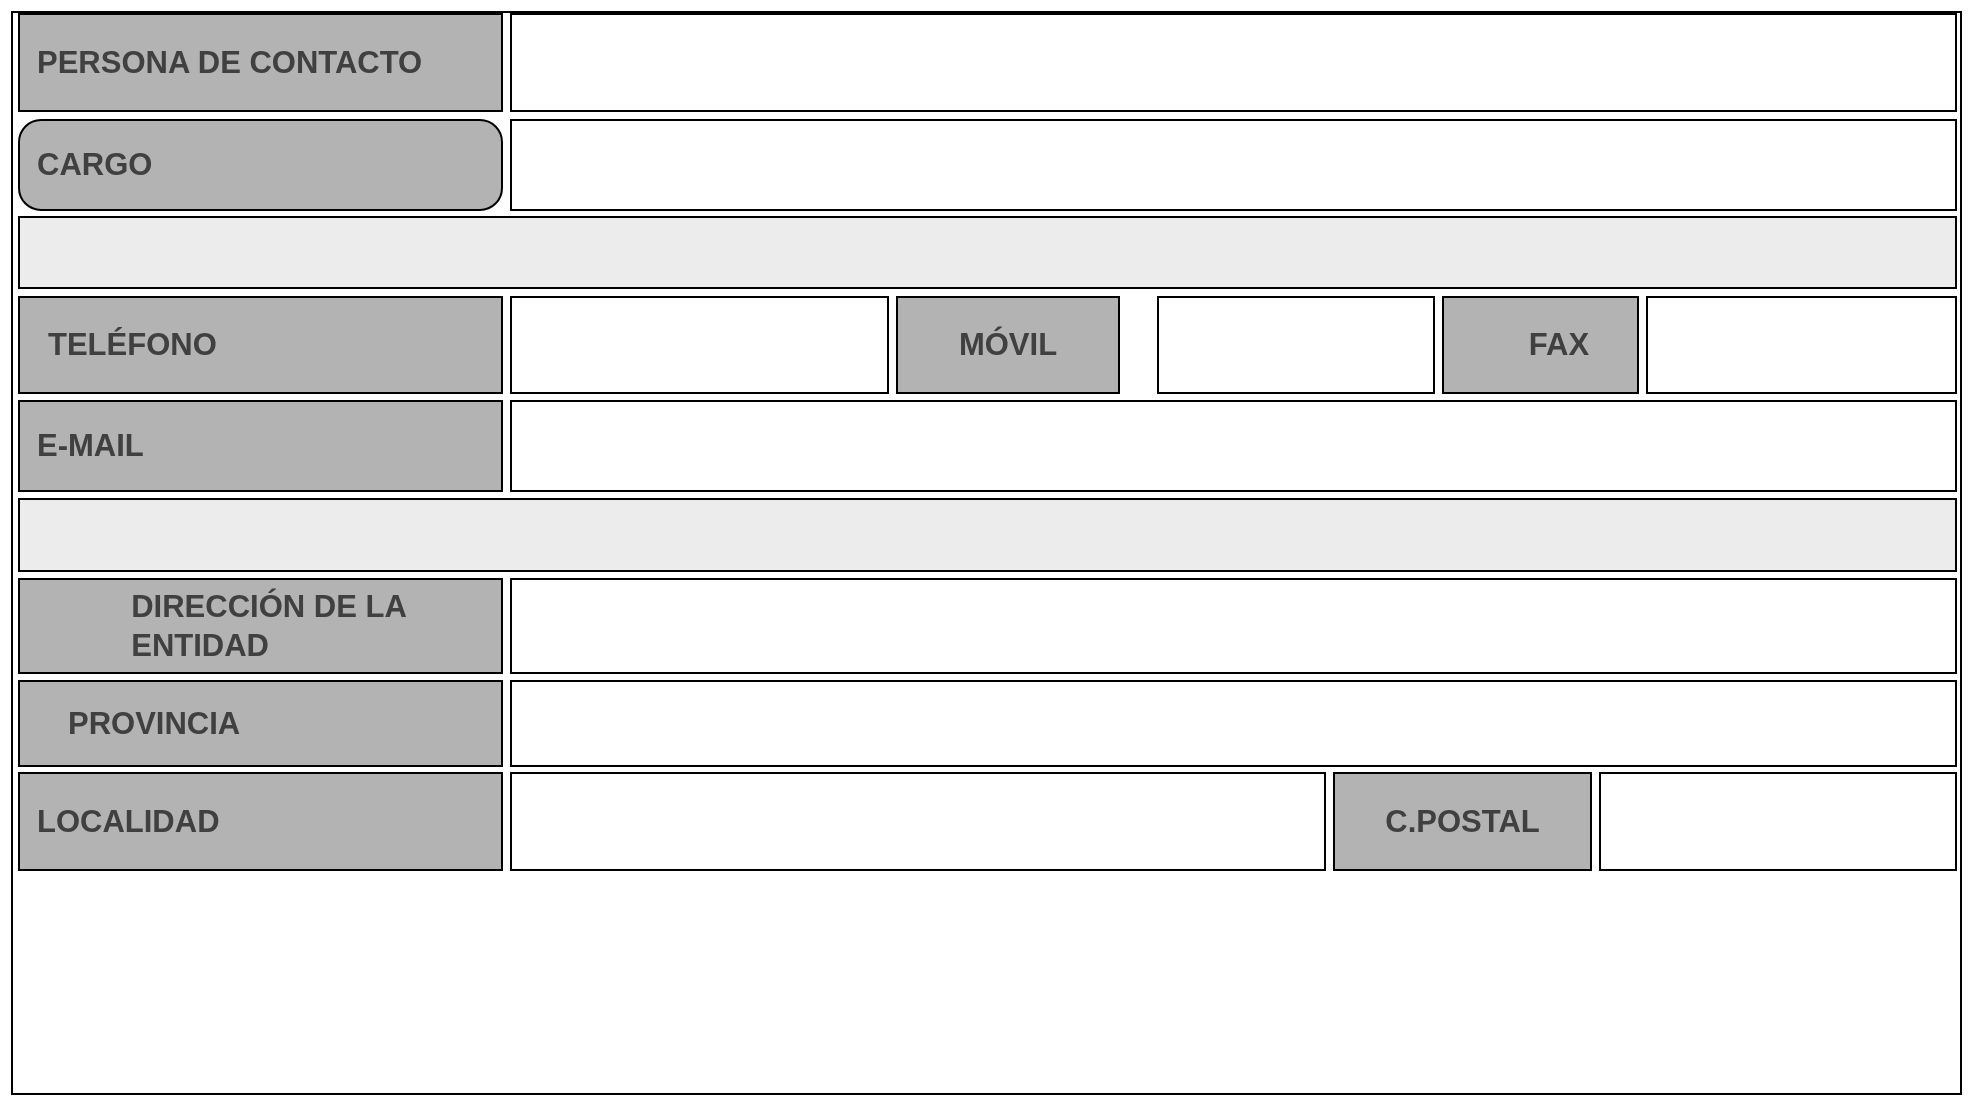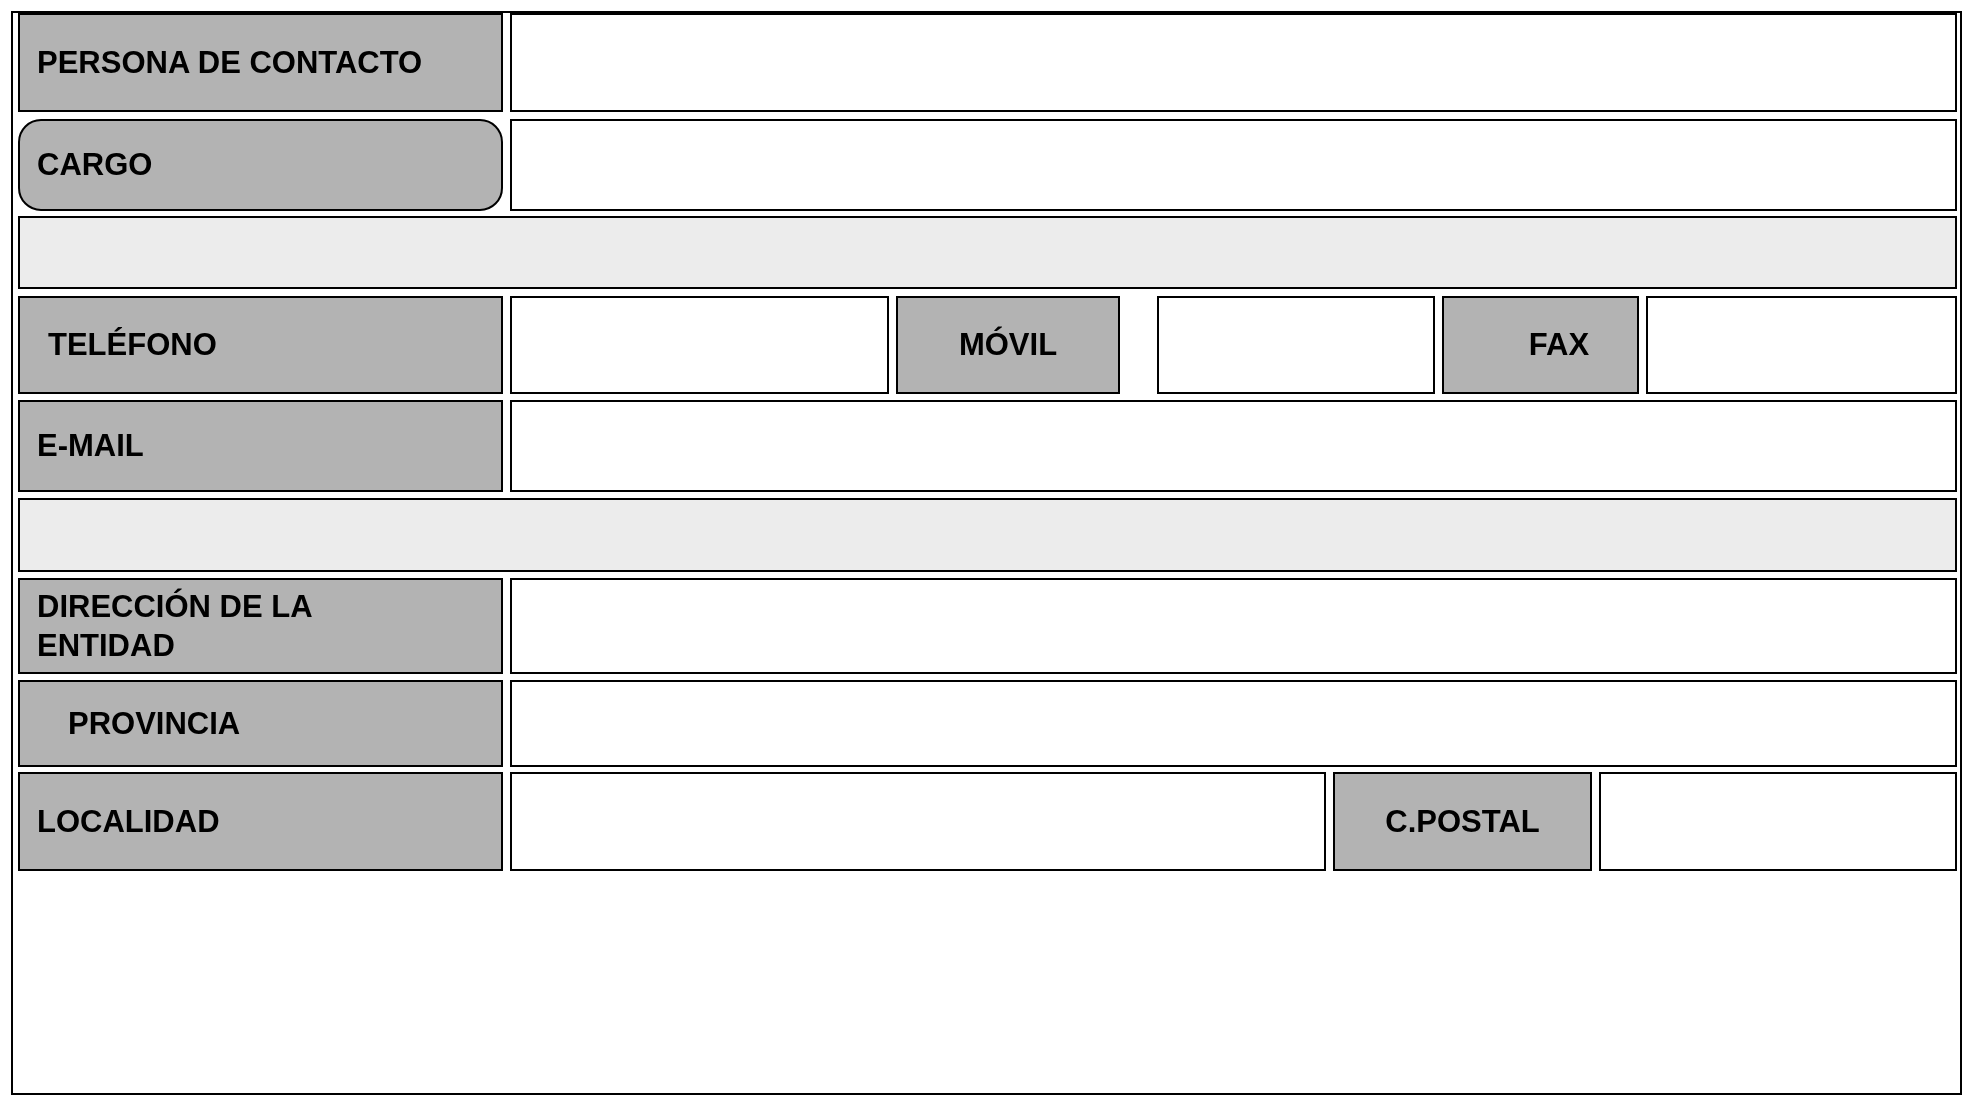--- a/index.html
+++ b/index.html
@@ -70,21 +70,21 @@
 
   .cell.spacer {
     background: #ECECEC;
   }
 
   .label-text {
     font-family: "Liberation Sans", sans-serif;
     font-weight: bold;
     font-size: 31px;
     line-height: 1.26;
-    color: #000000;
+    color: #404040;
     letter-spacing: 0px;
     white-space: pre-line;
     text-align: left;
   }
 
   .label-center .label-text {
     text-align: center;
   }
 </style>
 </head>
@@ -136,21 +136,21 @@
           <span class="label-text">E-MAIL</span>
         </div>
         <div class="cell input" style="left: 497px; width: 1447px;">
           <span class="label-text"></span>
         </div>
       </div>
       <div class="row" style="top: 485px; height: 74px;">
         <div class="cell spacer" style="left: 5px; width: 1939px;"></div>
       </div>
       <div class="row" style="top: 565px; height: 96px;">
-        <div class="cell label" style="left: 5px; width: 485px;">
+        <div class="cell label" style="left: 5px; width: 485px; justify-content: center;">
           <span class="label-text">DIRECCIÓN DE LA
 ENTIDAD</span>
         </div>
         <div class="cell input" style="left: 497px; width: 1447px;">
           <span class="label-text"></span>
         </div>
       </div>
       <div class="row" style="top: 667px; height: 87px;">
         <div class="cell label" style="left: 5px; width: 485px; padding-left: 48px;">
           <span class="label-text">PROVINCIA</span>

